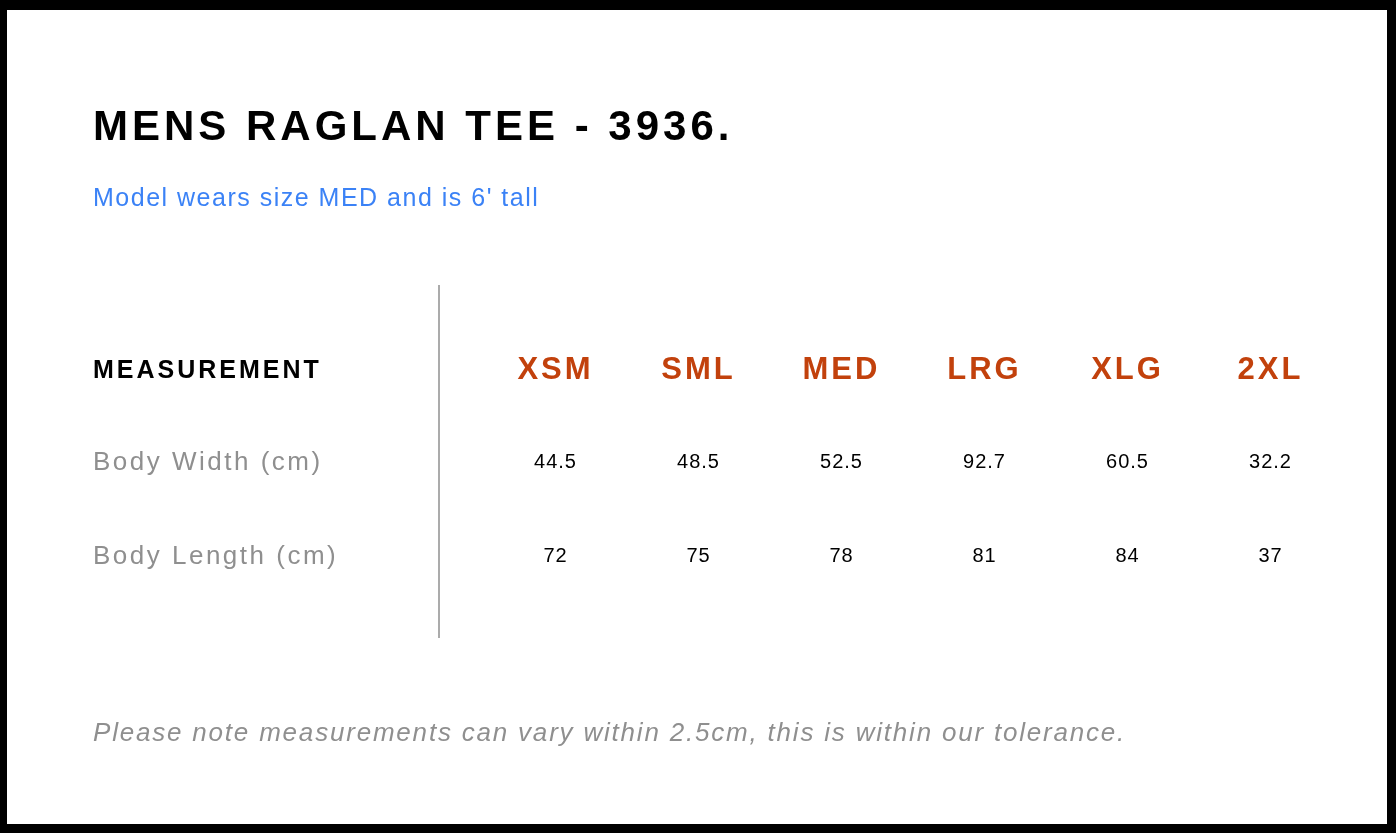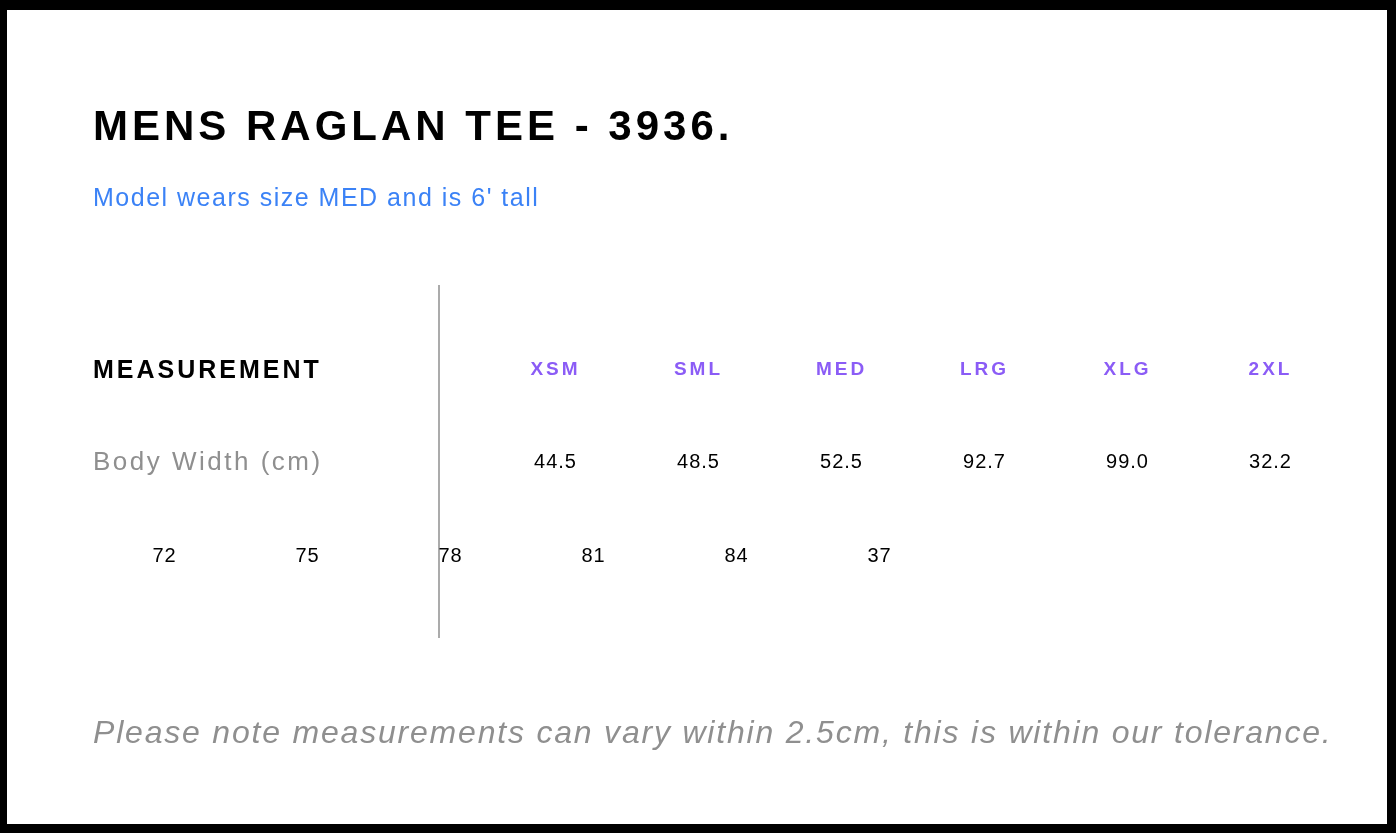--- a/index.html
+++ b/index.html
@@ -62,40 +62,40 @@
   .label-cell { width: 391px; white-space: nowrap; }
   .cell { width: 143px; text-align: center; white-space: nowrap; }
 
   .header-label {
     font-size: 25px;
     font-weight: bold;
     letter-spacing: 3px;
     color: #000000;
   }
   .size-header {
-    font-size: 19px;
+    font-size: 31px;
     font-weight: bold;
     letter-spacing: 3px;
-    color: #8b5cf6;
+    color: #c2410c;
   }
   .row-label {
     font-size: 26px;
     letter-spacing: 2.5px;
     color: #8f8f8f;
   }
   .value {
     font-size: 20px;
     letter-spacing: 1px;
     color: #000000;
   }
 
   .note {
     left: 86px;
     top: 706px;
-    font-size: 32px;
+    font-size: 26px;
     line-height: 32px;
     font-style: italic;
     letter-spacing: 1.8px;
     color: #8f8f8f;
     white-space: nowrap;
   }
 </style>
 </head>
 <body>
 
@@ -116,25 +116,26 @@
     <div class="cell size-header">XLG</div>
     <div class="cell size-header">2XL</div>
   </div>
 
   <div class="abs row data-row-1">
     <div class="label-cell row-label">Body Width (cm)</div>
     <div class="cell value">44.5</div>
     <div class="cell value">48.5</div>
     <div class="cell value">52.5</div>
     <div class="cell value">92.7</div>
-    <div class="cell value">99.0</div>
+    <div class="cell value">60.5</div>
     <div class="cell value">32.2</div>
   </div>
 
   <div class="abs row data-row-2">
+    <div class="label-cell row-label">Body Length (cm)</div>
     <div class="cell value">72</div>
     <div class="cell value">75</div>
     <div class="cell value">78</div>
     <div class="cell value">81</div>
     <div class="cell value">84</div>
     <div class="cell value">37</div>
   </div>
 
   <p class="abs note">Please note measurements can vary within 2.5cm, this is within our tolerance.</p>
 

